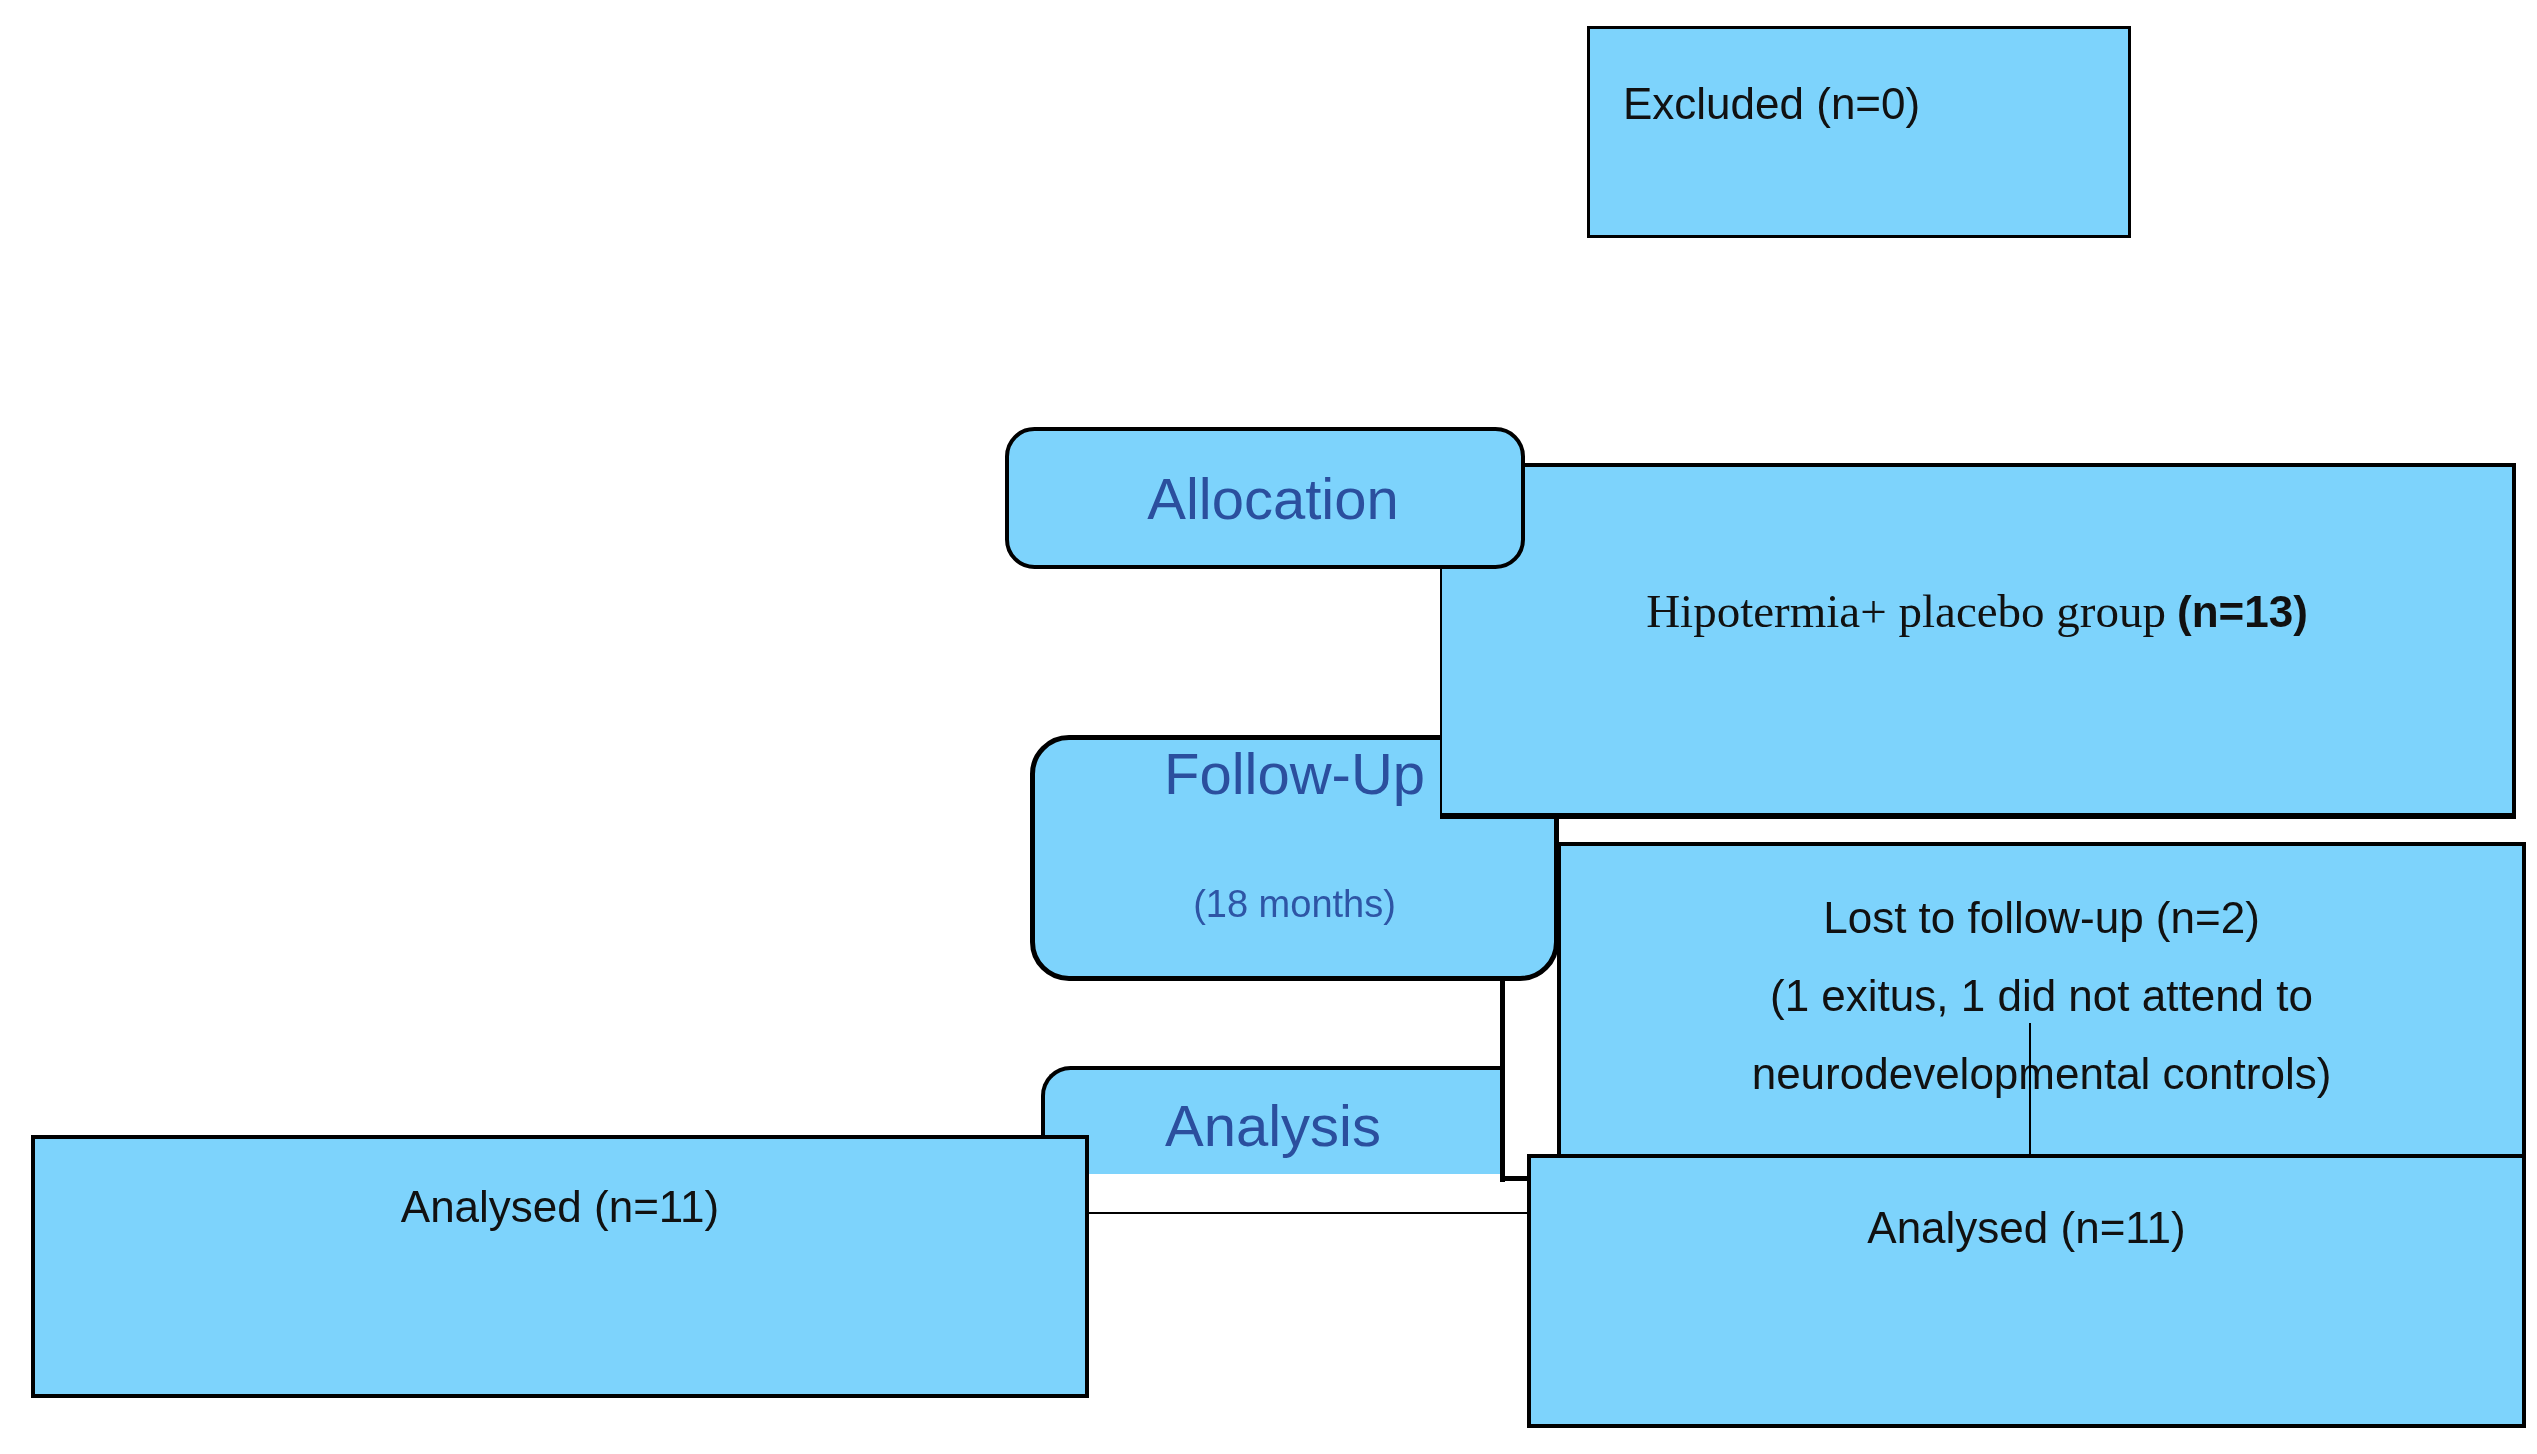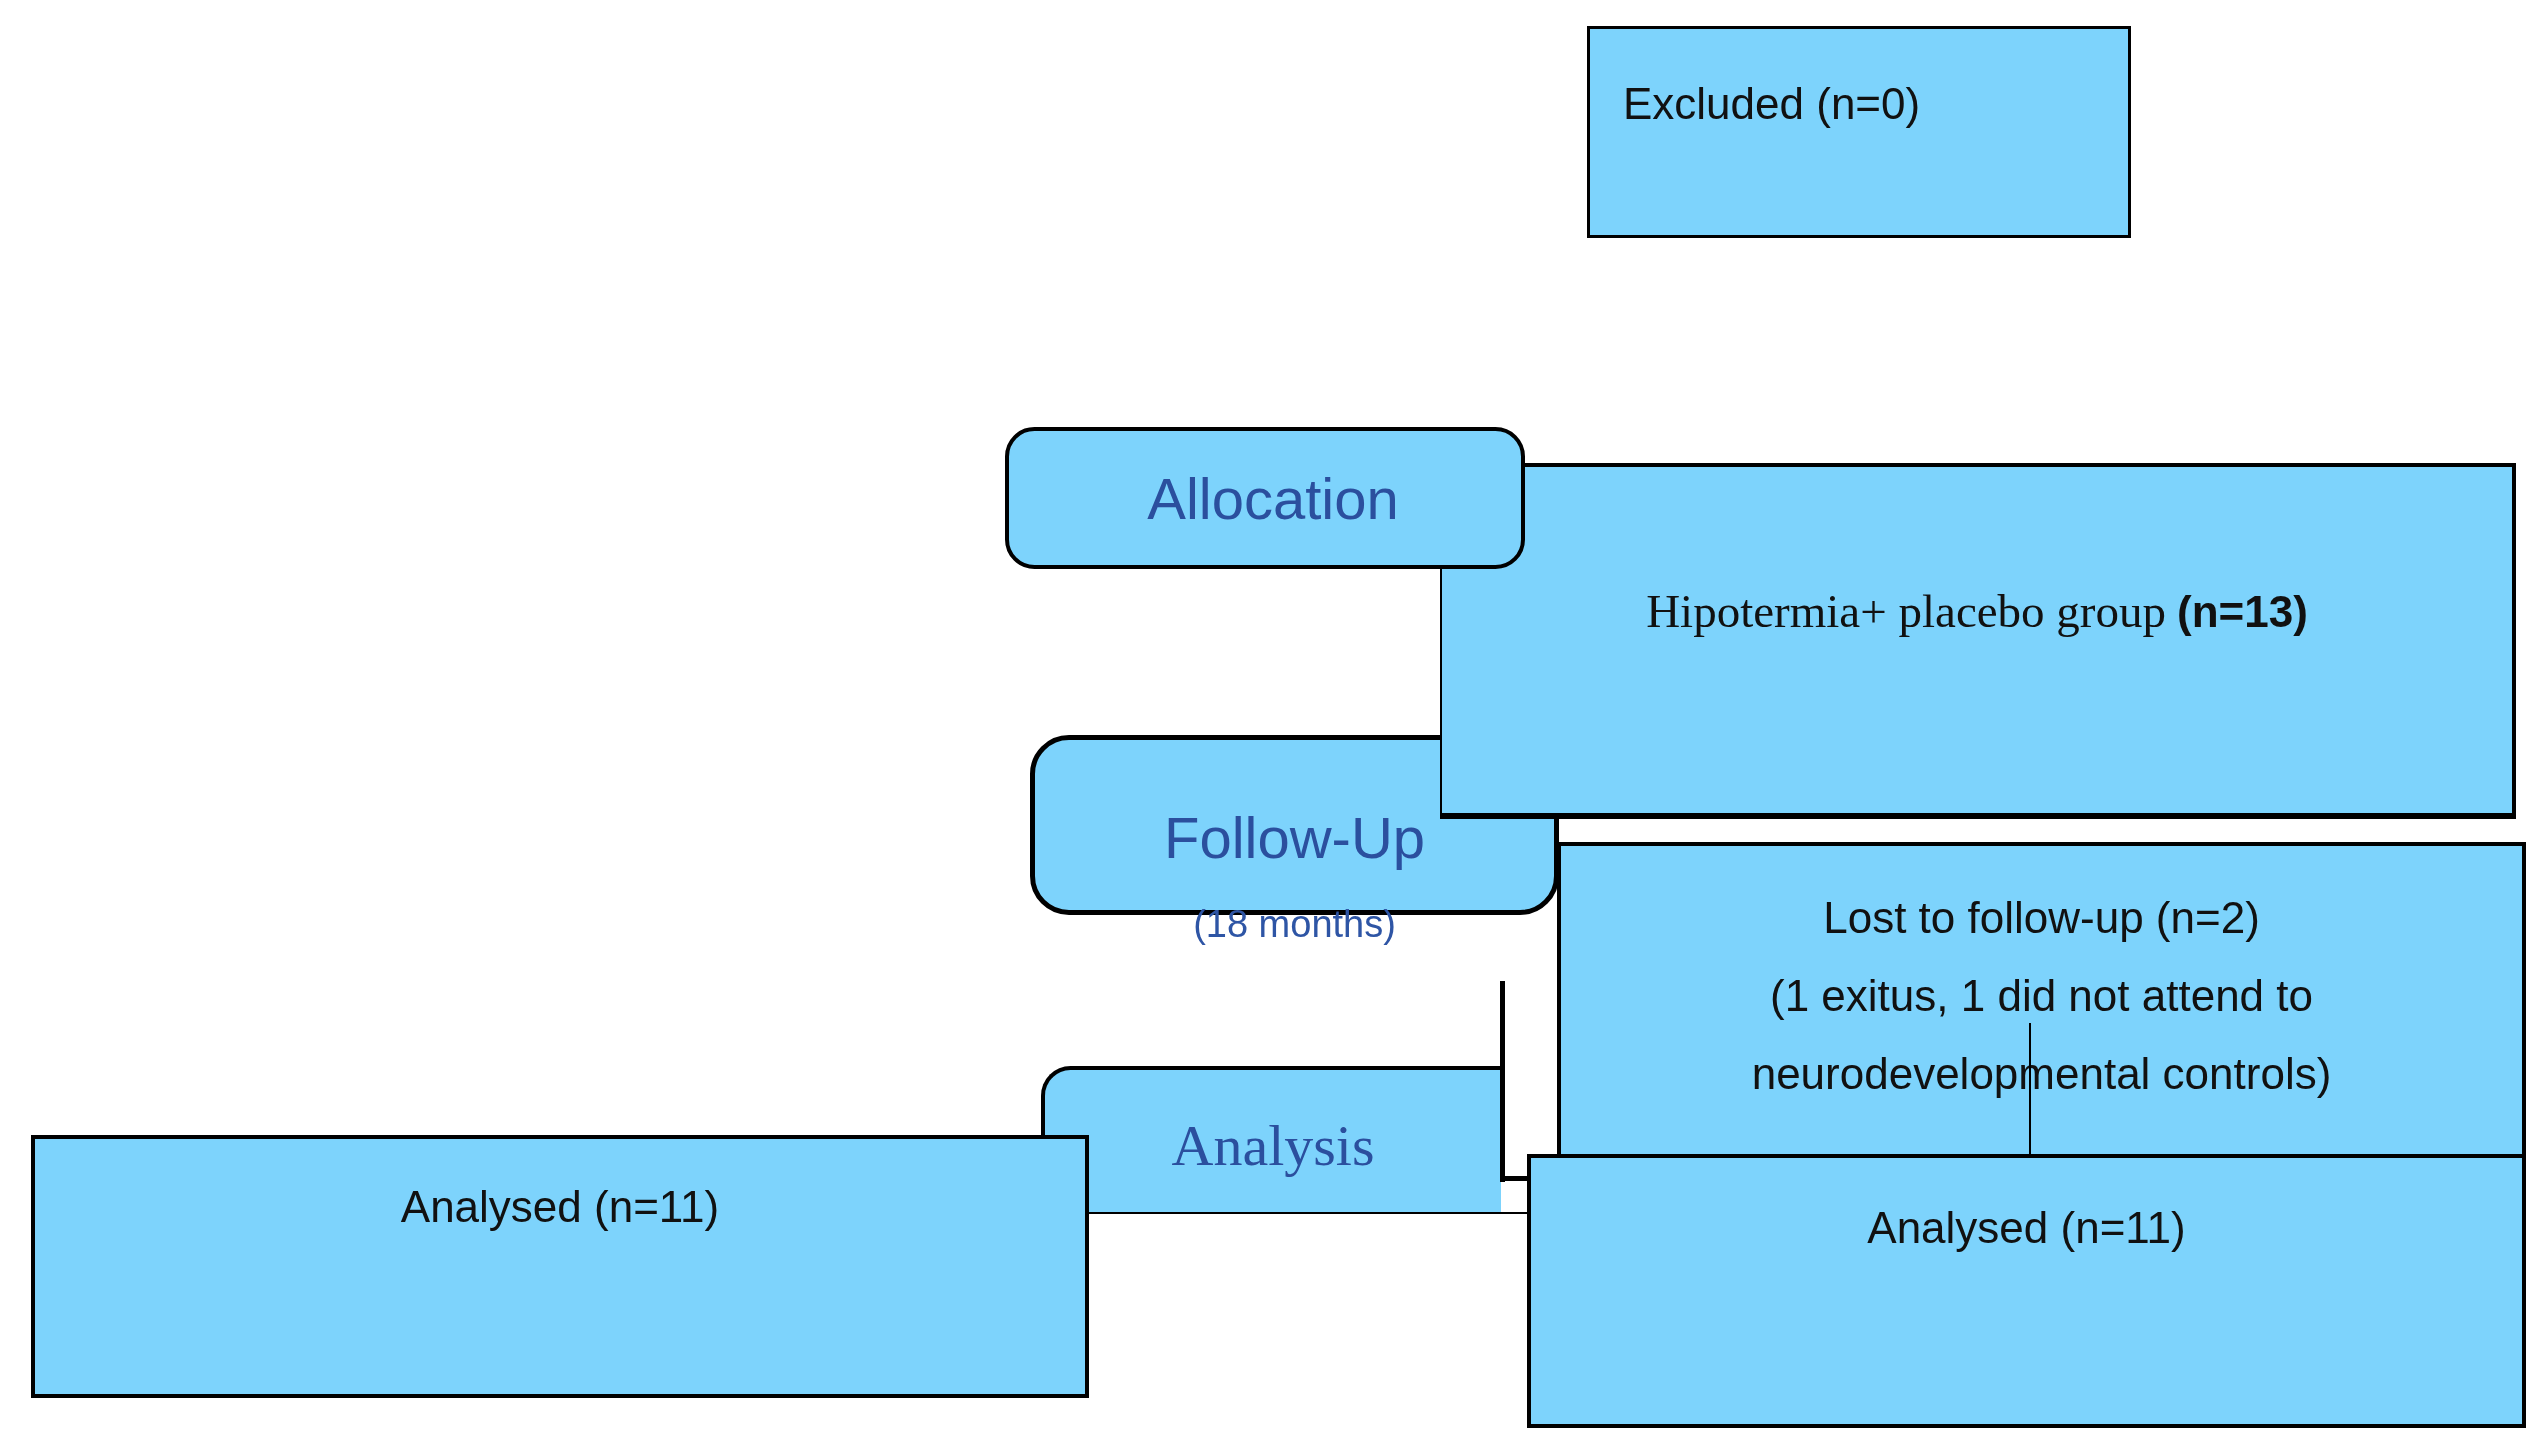--- a/index.html
+++ b/index.html
@@ -16,28 +16,28 @@
   .center-col{display:flex;flex-direction:column;align-items:center;}
   .line{position:absolute;background:#000;}
 
   
   #excluded-box{left:1587px;top:26px;width:544px;height:212px;border-width:3.9px;z-index:1;
     padding:51px 0 0 33px;}
   #hipotermia-box{left:1440px;top:463px;width:1076px;height:356px;z-index:3;
     border-width:4.7px 4.7px 6.2px 2.3px;padding-top:117px;text-align:center;}
   #allocation-box{left:1005px;top:427px;width:520px;height:142px;z-index:4;
     border-radius:29.5px;display:flex;align-items:center;justify-content:center;padding-left:16px;}
-  #followup-box{left:1030px;top:735px;width:529px;height:180px;z-index:2;
-    border-width:5.4px;border-radius:39px;padding-top:64px;}
+  #followup-box{left:1030px;top:735px;width:529px;height:246px;z-index:2;
+    border-width:5.4px;border-radius:39px;gap:44px;}
   #lost-box{left:1557px;top:842px;width:969px;height:316px;z-index:1;
     padding-top:33px;text-align:center;}
   #lost-box .box-text{line-height:78px;}
-  #analysis-box{left:1041px;top:1066px;width:460px;height:148px;z-index:1;
+  #analysis-box{left:1041px;top:1066px;width:460px;height:108px;z-index:1;
     border-width:4.7px 0 0 4.7px;border-radius:29.5px 0 0 0;
-    display:flex;align-items:center;justify-content:center;padding-top:7.8px;font-family:Liberation Serif, serif;}
+    display:flex;align-items:center;justify-content:center;padding-top:7.8px;}
   #analysed-left-box{left:31px;top:1135px;width:1058px;height:263px;z-index:6;
     padding-top:44px;text-align:center;}
   #analysed-right-box{left:1527px;top:1154px;width:999px;height:274px;z-index:6;
     padding-top:46px;text-align:center;}
 
   
   #conn-followup-down{left:1500px;top:981px;width:5.4px;height:201px;z-index:5;}
   #conn-followup-elbow{left:1500px;top:1176px;width:32px;height:5.4px;z-index:5;}
   #analysis-bottom-line{left:1089px;top:1212px;width:438px;height:2.3px;z-index:1;}
   #conn-lost-down{left:2029px;top:1023px;width:2.3px;height:134px;z-index:7;}

